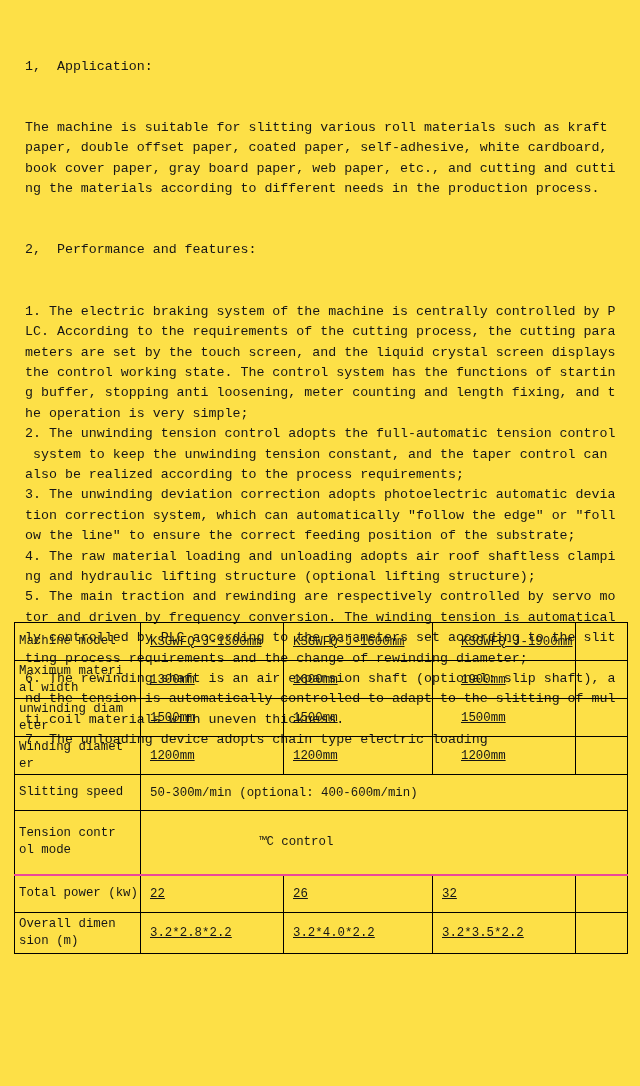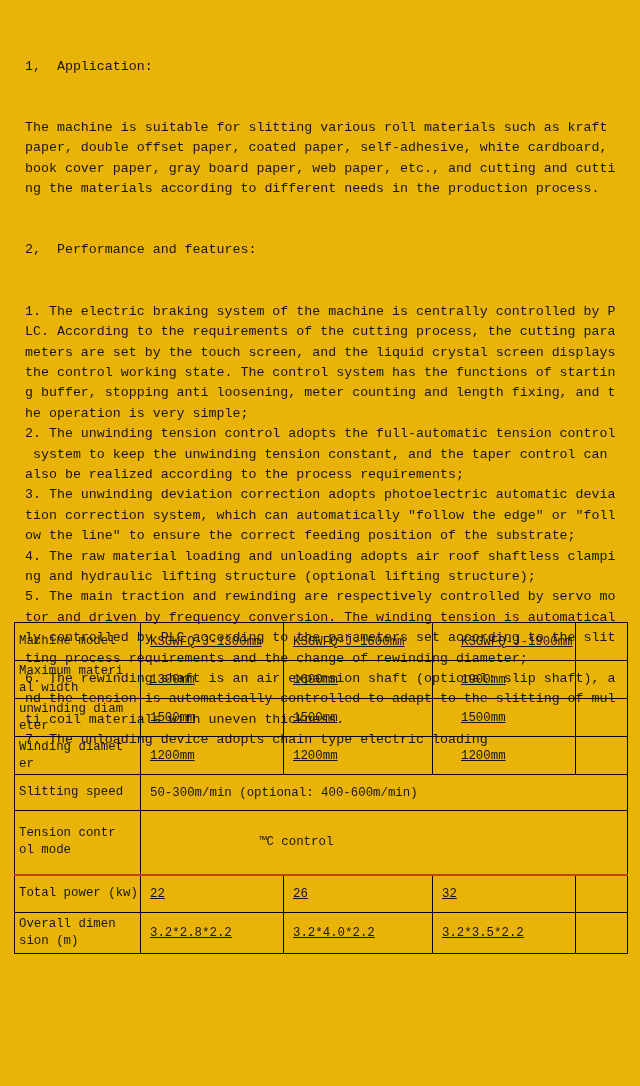--- a/index.html
+++ b/index.html
@@ -7,21 +7,21 @@
     width: 640px;
     height: 1086px;
     background: #ffffff;
     font-family: "Liberation Mono", "DejaVu Sans Mono", monospace;
     color: #1a1a1a;
   }
   .page {
     position: relative;
     width: 640px;
     height: 1086px;
-    background: #eab308;
+    background: #fde047;
     overflow: hidden;
   }
   .body-text {
     position: absolute;
     left: 25px;
     top: 16px;
     width: 606px;
     font-size: 13.3px;
     line-height: 20.4px;
     white-space: pre;
@@ -60,21 +60,21 @@
     white-space: pre;
   }
   td.mrg.ctr { padding-left: 118px; }
   td.emp { }
 
   tr.h38 { height: 38px; }
   tr.h40 { height: 40px; }
   tr.h36 { height: 36px; }
   tr.h50 { height: 64px; }
   tr.h41 { height: 41px; }
-  tr.sect td { border-top: 2px solid #c2410c; }
+  tr.sect td { border-top: 2px solid #ec4899; }
 </style>
 </head>
 <body>
 
 <div class="page">
 
   <div class="body-text">
     <div>1,  Application:</div>
     <div>The machine is suitable for slitting various roll materials such as kraft
 paper, double offset paper, coated paper, self-adhesive, white cardboard,

